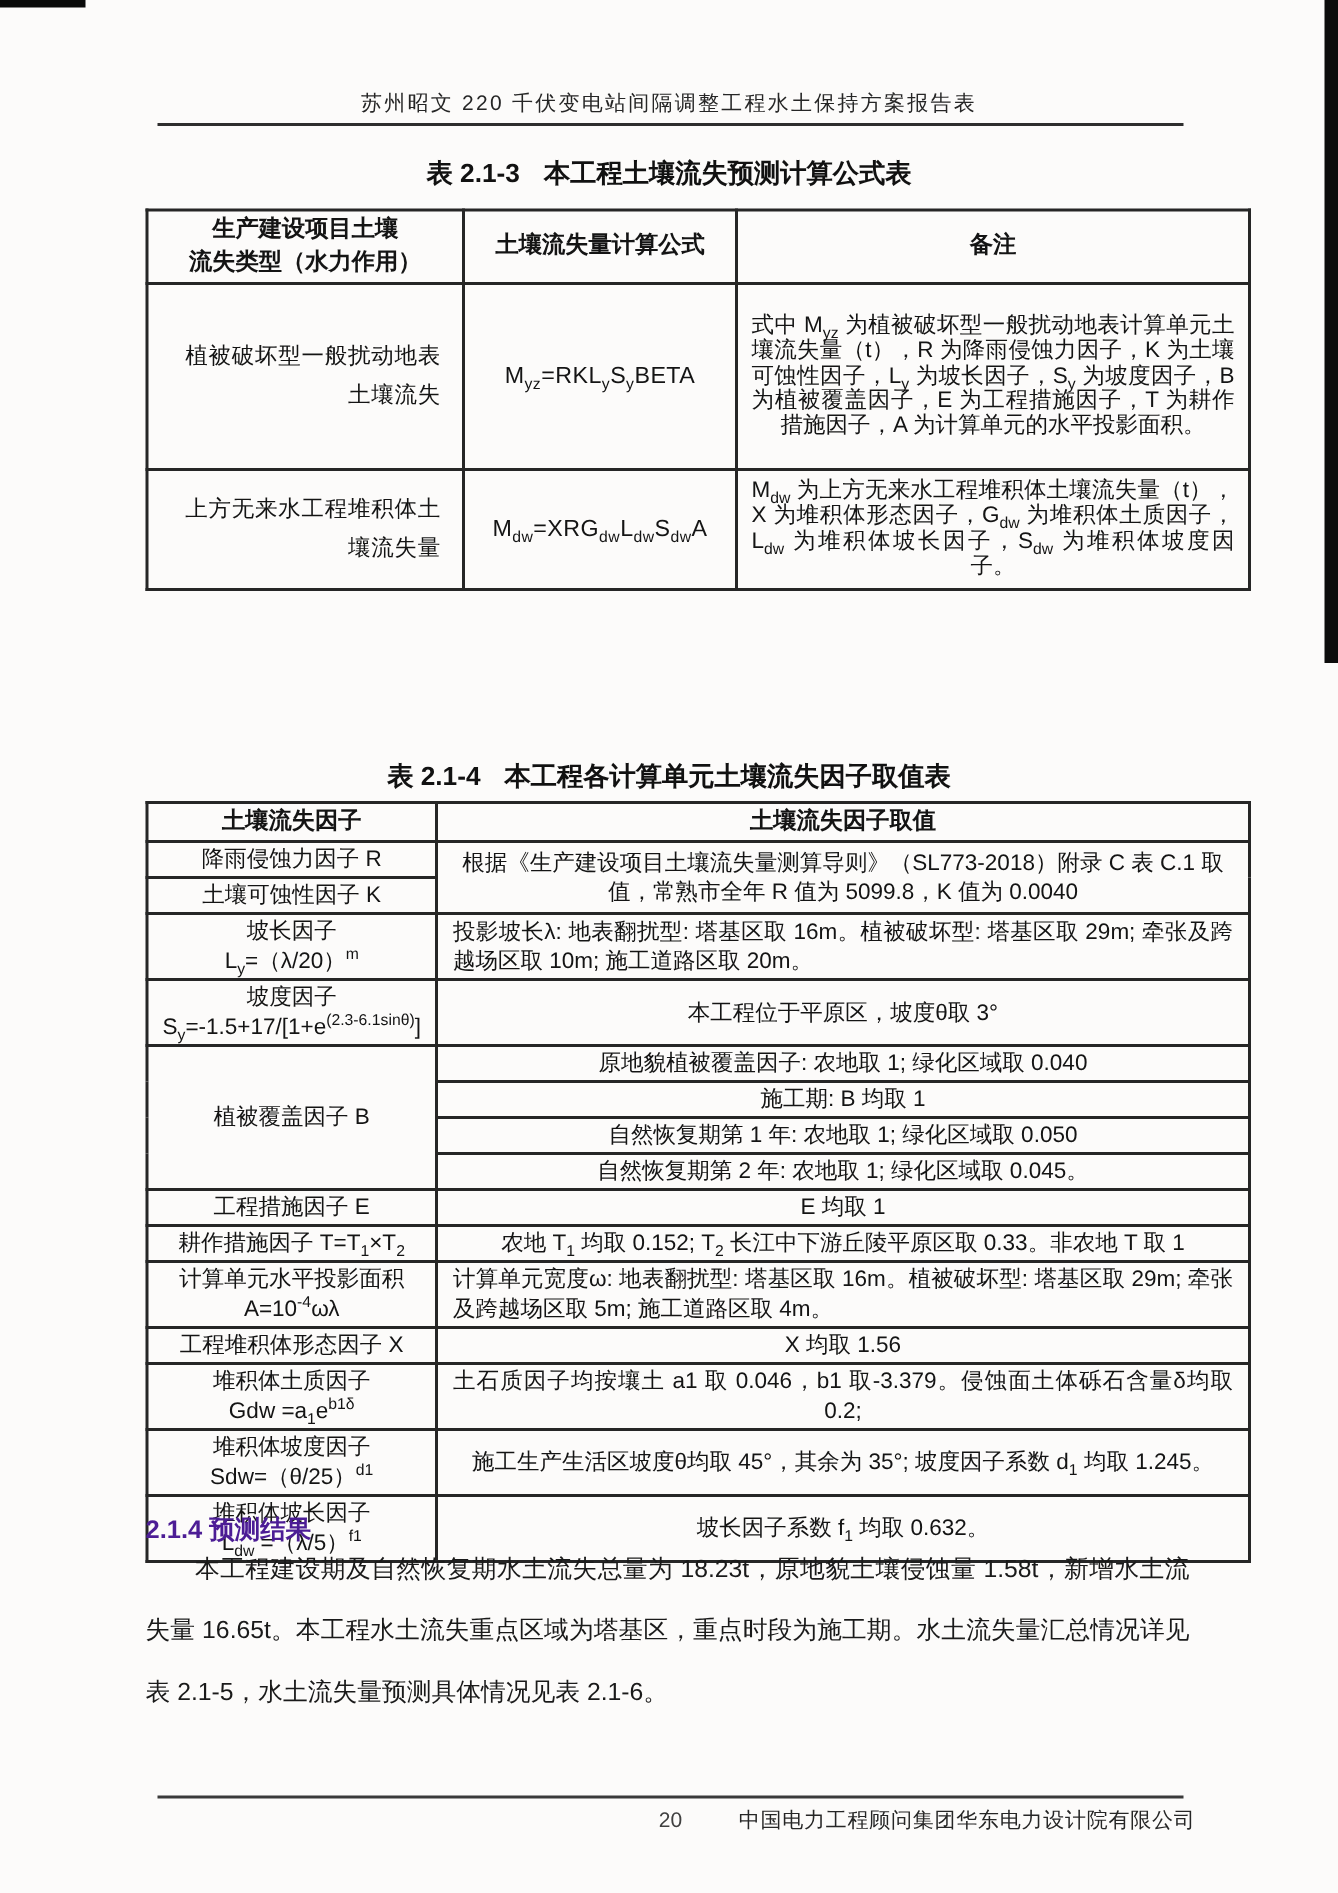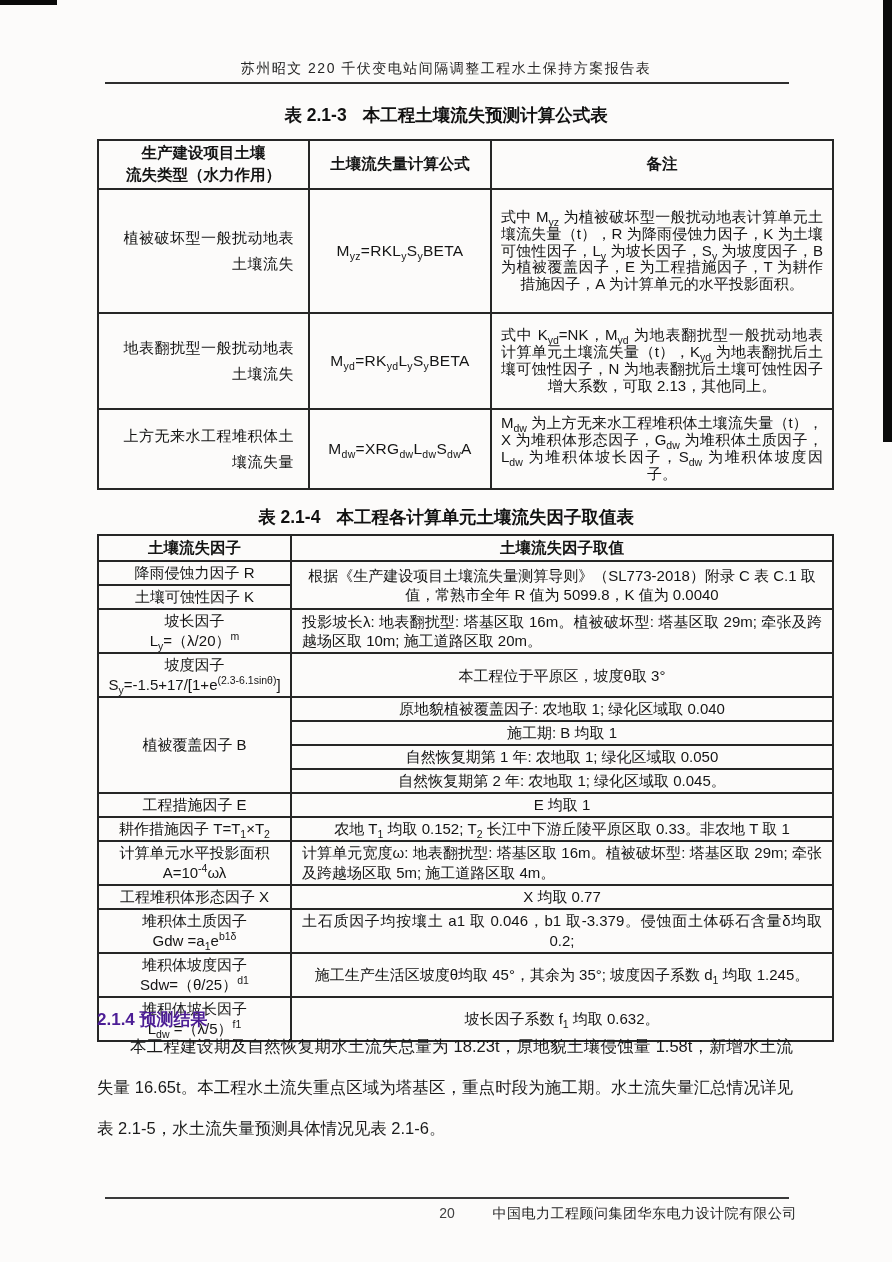--- a/index.html
+++ b/index.html
@@ -64,25 +64,20 @@
       <tr style="height:44px">
         <th>生产建设项目土壤<br>流失类型（水力作用）</th>
         <th>土壤流失量计算公式</th>
         <th>备注</th>
       </tr>
       <tr style="height:124px">
         <td class="type">植被破坏型一般扰动地表土壤流失</td>
         <td class="formula">M<sub>yz</sub>=RKL<sub>y</sub>S<sub>y</sub>BETA</td>
         <td class="note">式中 M<sub>yz</sub> 为植被破坏型一般扰动地表计算单元土壤流失量（t），R 为降雨侵蚀力因子，K 为土壤可蚀性因子，L<sub>y</sub> 为坡长因子，S<sub>y</sub> 为坡度因子，B 为植被覆盖因子，E 为工程措施因子，T 为耕作措施因子，A 为计算单元的水平投影面积。</td>
       </tr>
-      <tr style="height:96px">
-        <td class="type">地表翻扰型一般扰动地表土壤流失</td>
-        <td class="formula">M<sub>yd</sub>=RK<sub>yd</sub>L<sub>y</sub>S<sub>y</sub>BETA</td>
-        <td class="note">式中 K<sub>yd</sub>=NK，M<sub>yd</sub> 为地表翻扰型一般扰动地表计算单元土壤流失量（t），K<sub>yd</sub> 为地表翻扰后土壤可蚀性因子，N 为地表翻扰后土壤可蚀性因子增大系数，可取 2.13，其他同上。</td>
-      </tr>
       <tr style="height:80px">
         <td class="type">上方无来水工程堆积体土壤流失量</td>
         <td class="formula">M<sub>dw</sub>=XRG<sub>dw</sub>L<sub>dw</sub>S<sub>dw</sub>A</td>
         <td class="note">M<sub>dw</sub> 为上方无来水工程堆积体土壤流失量（t），X 为堆积体形态因子，G<sub>dw</sub> 为堆积体土质因子，L<sub>dw</sub> 为堆积体坡长因子，S<sub>dw</sub> 为堆积体坡度因子。</td>
       </tr>
     </tbody>
   </table>
 
   <div class="caption t2-caption">
     <span class="cap-label">表 2.1-4</span><span>本工程各计算单元土壤流失因子取值表</span>
@@ -133,21 +128,21 @@
       <tr style="height:23px">
         <td class="factor">耕作措施因子 T=T<sub>1</sub>×T<sub>2</sub></td>
         <td>农地 T<sub>1</sub> 均取 0.152; T<sub>2</sub> 长江中下游丘陵平原区取 0.33。非农地 T 取 1</td>
       </tr>
       <tr style="height:44px">
         <td class="factor">计算单元水平投影面积<br>A=10<sup>-4</sup>ωλ</td>
         <td class="j">计算单元宽度ω: 地表翻扰型: 塔基区取 16m。植被破坏型: 塔基区取 29m; 牵张及跨越场区取 5m; 施工道路区取 4m。</td>
       </tr>
       <tr style="height:21px">
         <td class="factor">工程堆积体形态因子 X</td>
-        <td>X 均取 0.77</td>
+        <td>X 均取 1.56</td>
       </tr>
       <tr style="height:42px">
         <td class="factor">堆积体土质因子<br>Gdw =a<sub>1</sub>e<sup>b1δ</sup></td>
         <td class="jc">土石质因子均按壤土 a1 取 0.046，b1 取-3.379。侵蚀面土体砾石含量δ均取 0.2;</td>
       </tr>
       <tr style="height:40px">
         <td class="factor">堆积体坡度因子<br>Sdw=（θ/25）<sup>d1</sup></td>
         <td>施工生产生活区坡度θ均取 45°，其余为 35°; 坡度因子系数 d<sub>1</sub> 均取 1.245。</td>
       </tr>
       <tr style="height:42px">

